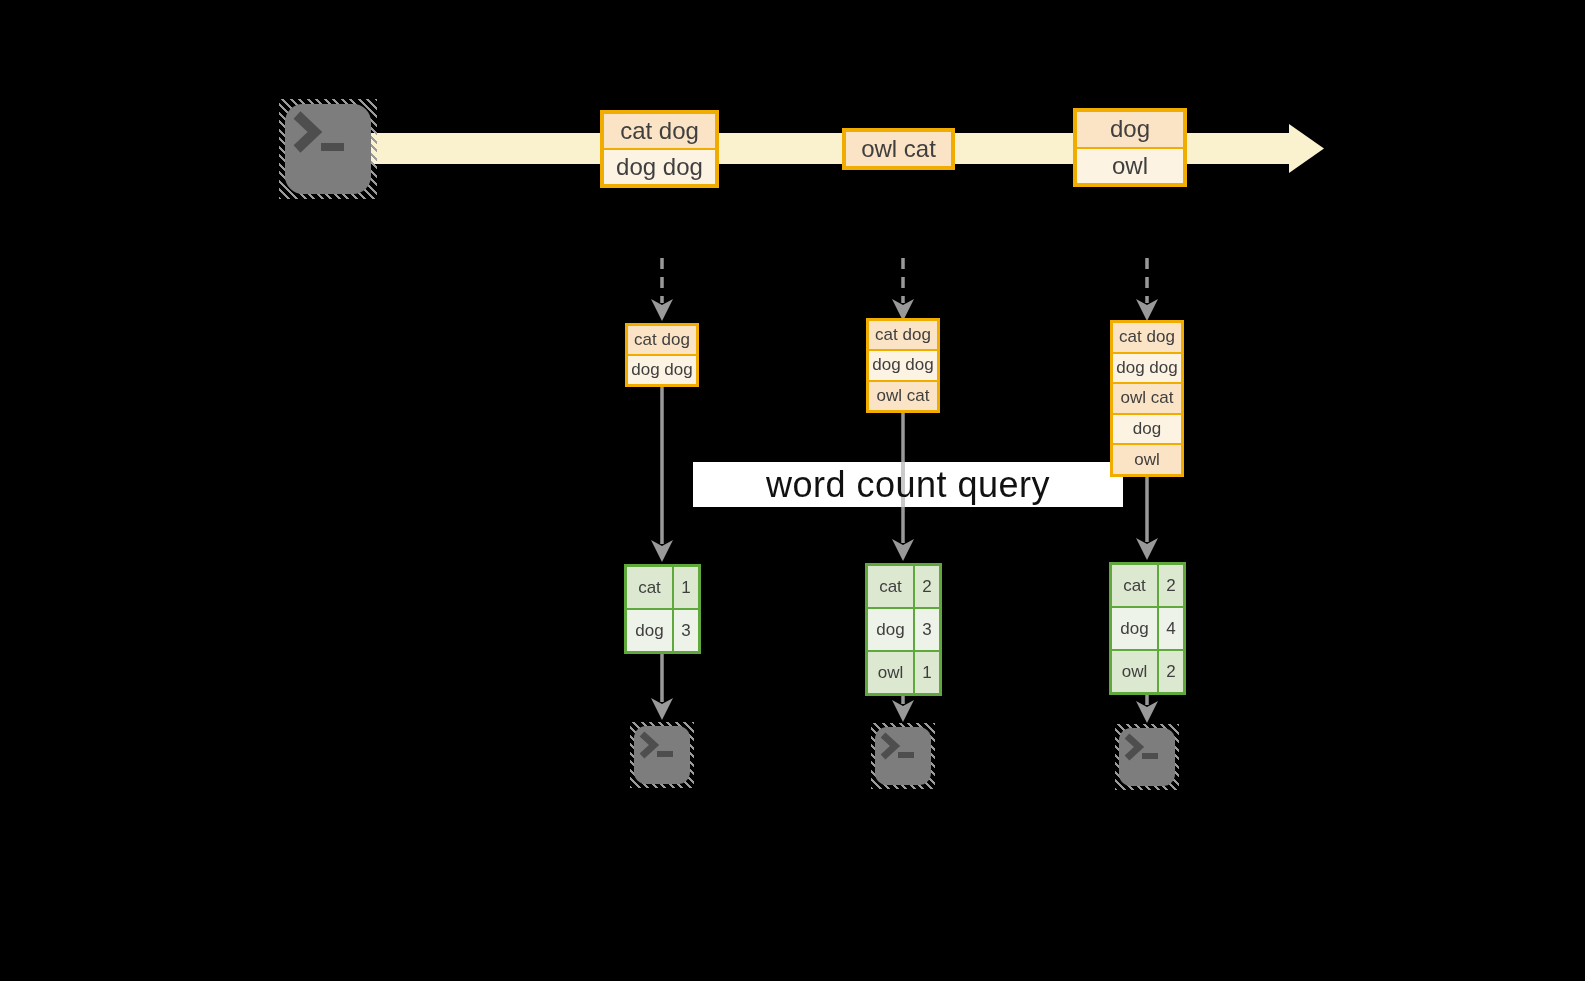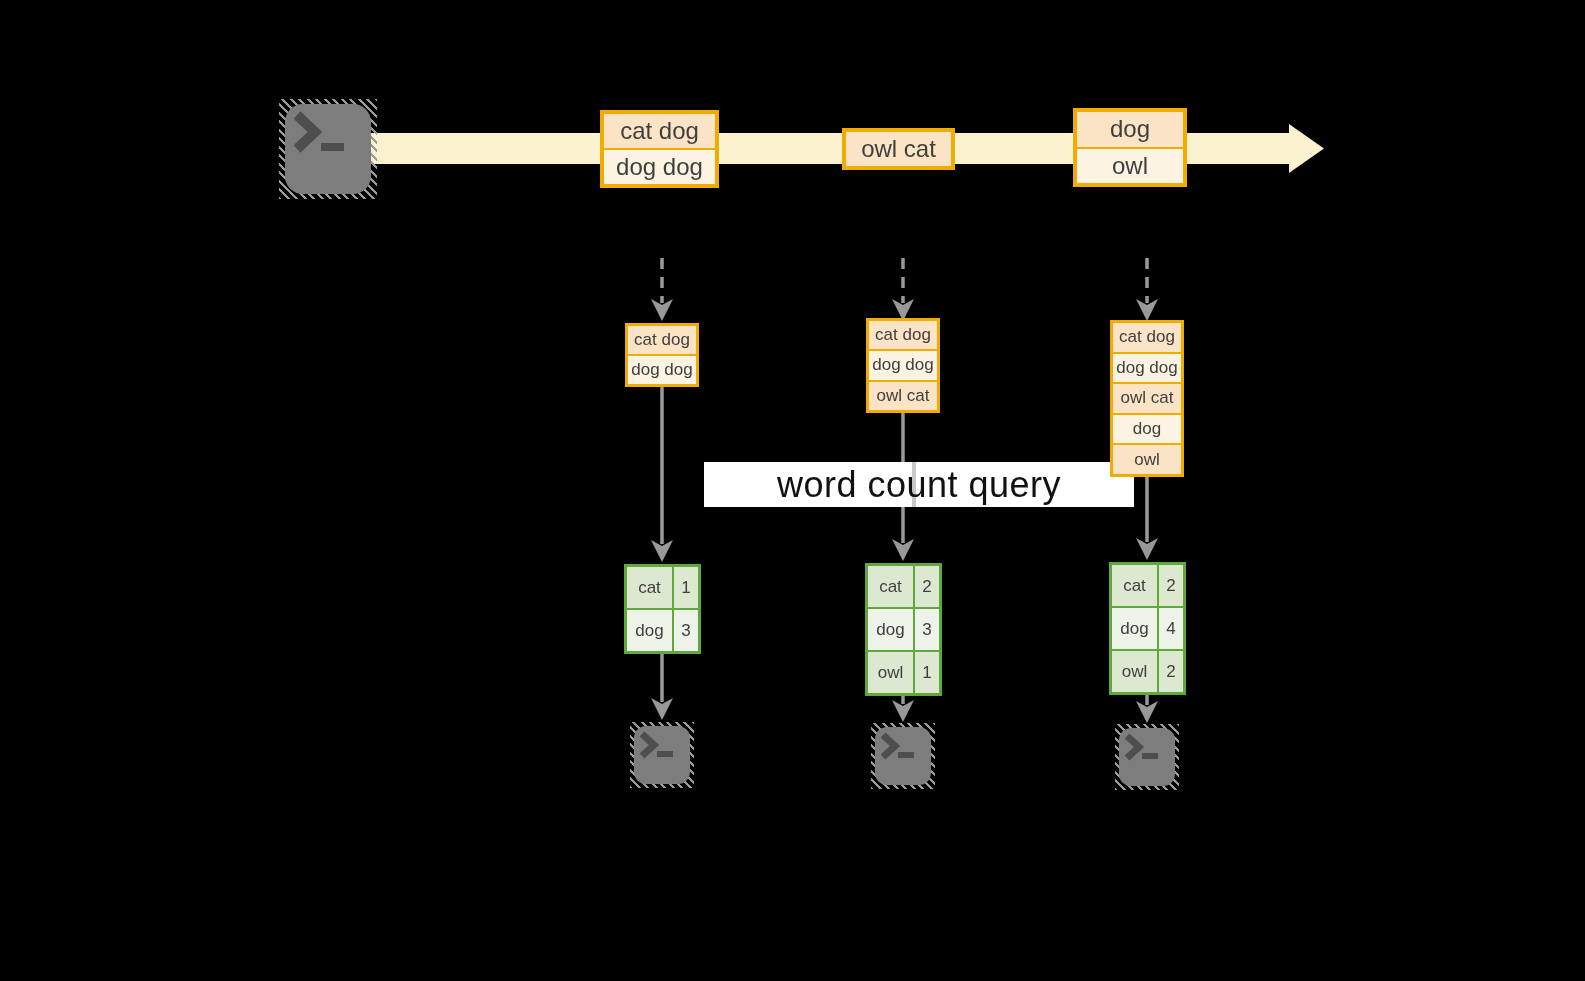--- a/index.html
+++ b/index.html
@@ -34,21 +34,21 @@
   
   .terminal{position:absolute;z-index:3;
     background:repeating-linear-gradient(45deg,#9b9b9b 0 2px,transparent 2px 6px);}
   .terminal .screen{position:absolute;background:#7d7d7d;border-radius:18px;}
   .terminal.big .screen{left:6px;top:5px;right:6px;bottom:5px;}
   .terminal.small .screen{left:4px;top:4px;right:4px;bottom:4px;border-radius:12px;}
   .terminal svg{position:absolute;left:0;top:0;}
 
   
   .banner{position:absolute;left:693px;top:462px;width:430px;height:45px;background:#ffffff;
-          z-index:2;display:flex;align-items:center;justify-content:center;margin-left:11px;}
+          z-index:2;display:flex;align-items:center;justify-content:center;}
   .banner .label{font-size:36px;color:#111;letter-spacing:0.5px;z-index:2;}
   .banner .through-line{position:absolute;left:208px;top:0;bottom:0;width:4px;background:#c9c9c9;z-index:1;}
 </style>
 </head>
 <body>
 
 <div id="canvas">
 
   <svg id="connector-layer" width="1585" height="981">
 

